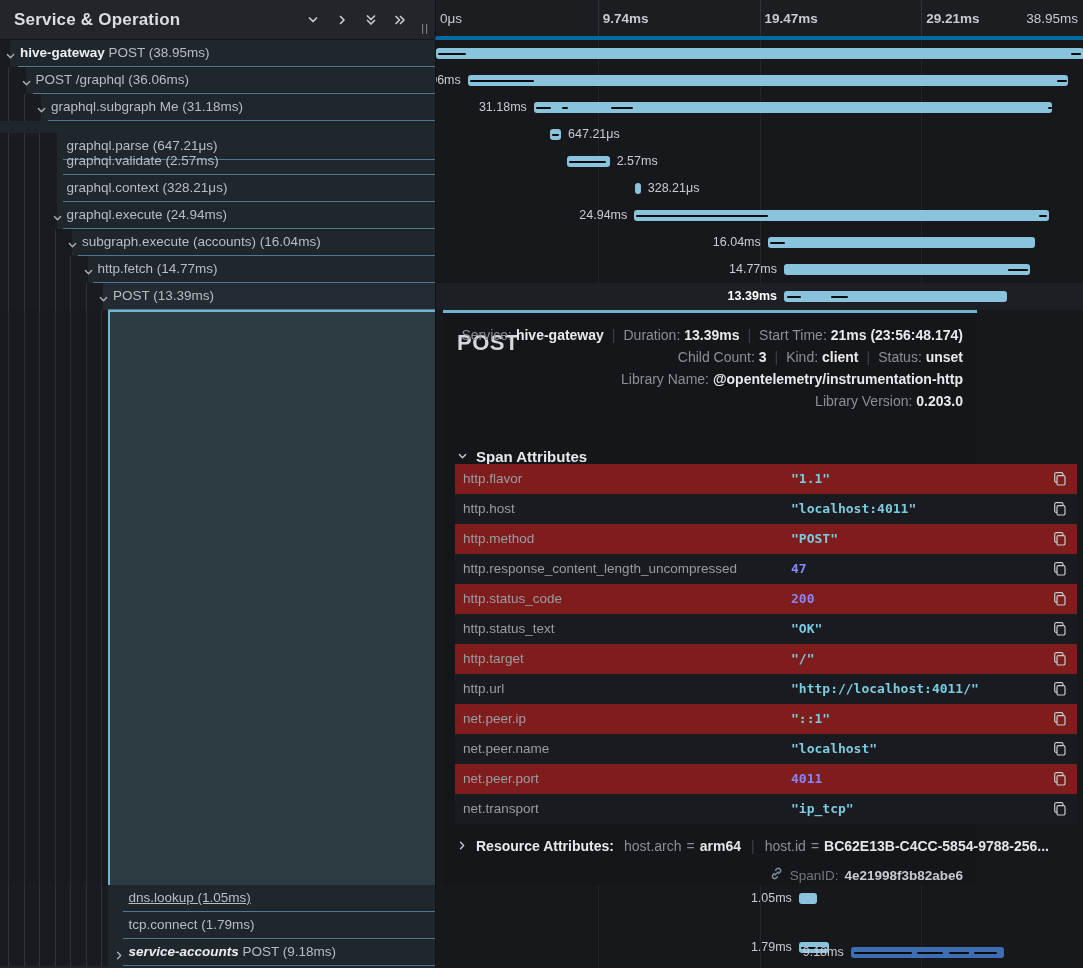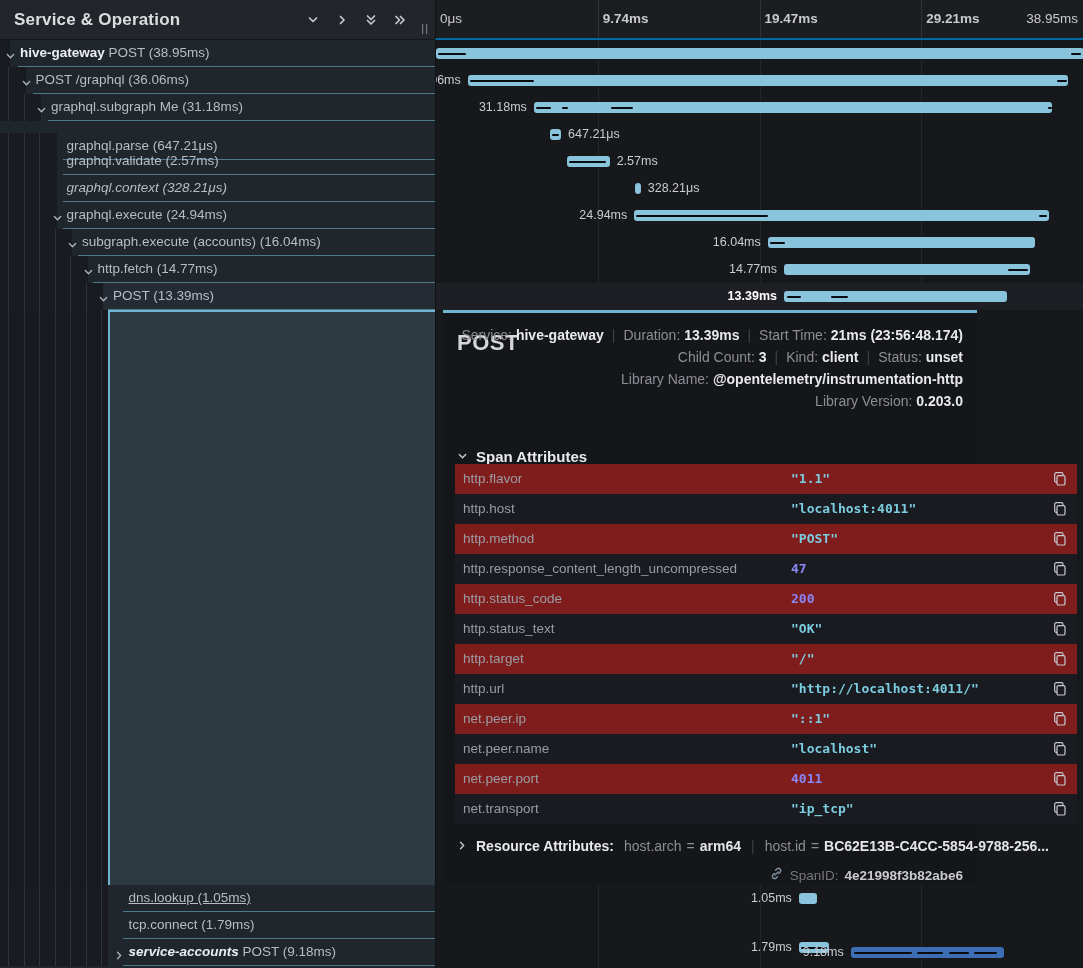--- a/index.html
+++ b/index.html
@@ -11,21 +11,21 @@
   .tree-header { position:absolute; left:0; top:0; width:435px; height:40px;
     background:#22262b; border-bottom:1px solid #15161a; z-index:5; }
   .tree-header .title { position:absolute; left:14px; top:0; line-height:40px;
     font-size:17px; font-weight:bold; color:#dcdde1; letter-spacing:.2px; }
   .hdr-icons { position:absolute; right:28px; top:0; height:40px; display:flex; align-items:center; gap:15px; }
   .hdr-icons .ic { width:14px; height:14px; display:inline-flex; cursor:pointer; }
   .resize-handle { position:absolute; right:6px; top:22px; color:#8e9095; font-size:11px;
     letter-spacing:1px; cursor:col-resize; }
 
   .ruler { position:absolute; left:435px; top:0; width:648px; height:40px;
-    background:#1b1d21; border-bottom:2px solid #0369a1; border-left:1px solid #101114; display:flex; z-index:5; }
+    background:#1b1d21; border-bottom:4px solid #0369a1; border-left:1px solid #101114; display:flex; z-index:5; }
   .ruler .seg { width:25%; height:100%; position:relative; }
   .ruler .seg + .seg { border-left:1px solid #313339;font-weight:bold; }
   .ruler .tick-label { position:absolute; left:4px; top:0; line-height:38px; font-size:13.5px; color:#c9cacf; }
   .ruler .tick-last { position:absolute; right:5px; top:0; line-height:38px; font-size:13.5px; color:#c9cacf; }
 
   
   .tree { position:absolute; left:0; top:40px; width:435px; height:928px; background:#1f262c; }
   .trow { position:absolute; left:0; width:435px; height:27px; overflow:hidden; cursor:pointer; }
   .trow .gutter { position:absolute; left:0; top:0; bottom:0; background:#1a1b20; }
   .trow .guide { position:absolute; top:0; bottom:0; width:1px; background:#30333a; }
@@ -175,21 +175,21 @@
         <div class="underline" style="left: 63px;"></div>
       </div>
       <div class="trow" style="top: 108px;">
         <div class="gutter" style="width: 56.5px;"></div>
         <span class="guide" style="left: 8px;"></span>
         <span class="guide" style="left: 23.5px;"></span>
         <span class="guide" style="left: 39px;"></span>
         <span class="txt" style="left: 66.5px;">graphql.validate (2.57ms)</span>
         <div class="underline" style="left: 63px;"></div>
       </div>
-      <div class="trow" style="top: 135px; font-style: italic;">
+      <div class="trow" style="top: 135px;">
         <div class="gutter" style="width: 56.5px;"></div>
         <span class="guide" style="left: 8px;"></span>
         <span class="guide" style="left: 23.5px;"></span>
         <span class="guide" style="left: 39px;"></span>
         <span class="txt" style="left: 66.5px;">graphql.context (328.21μs)</span>
         <div class="underline" style="left: 63px;"></div>
       </div>
       <div class="trow" style="top: 162px;">
         <div class="gutter" style="width: 56.5px;"></div>
         <span class="guide" style="left: 8px;"></span>

